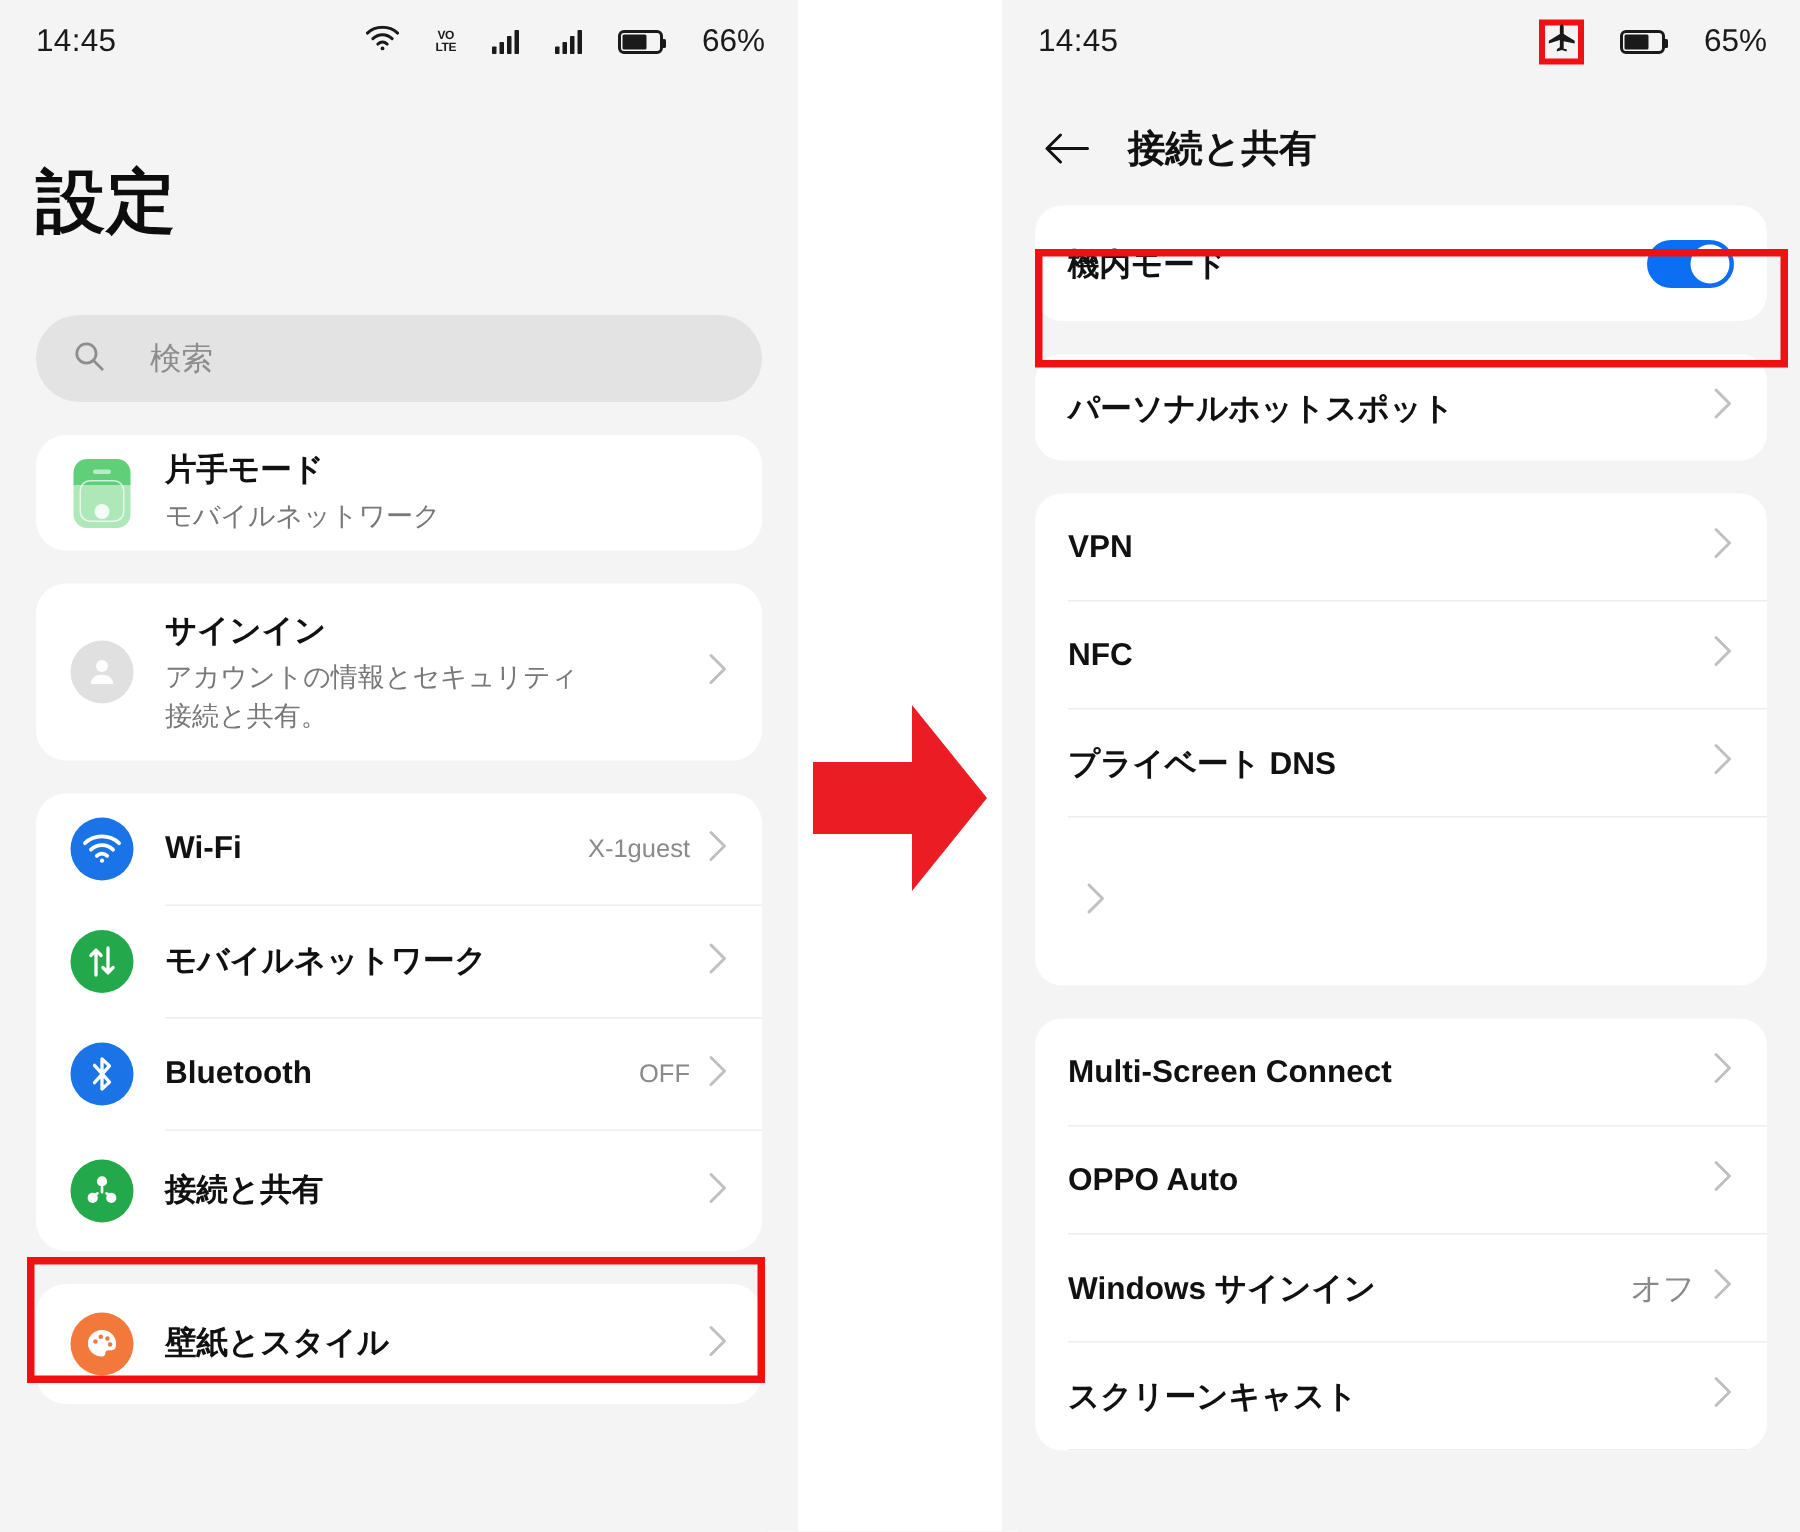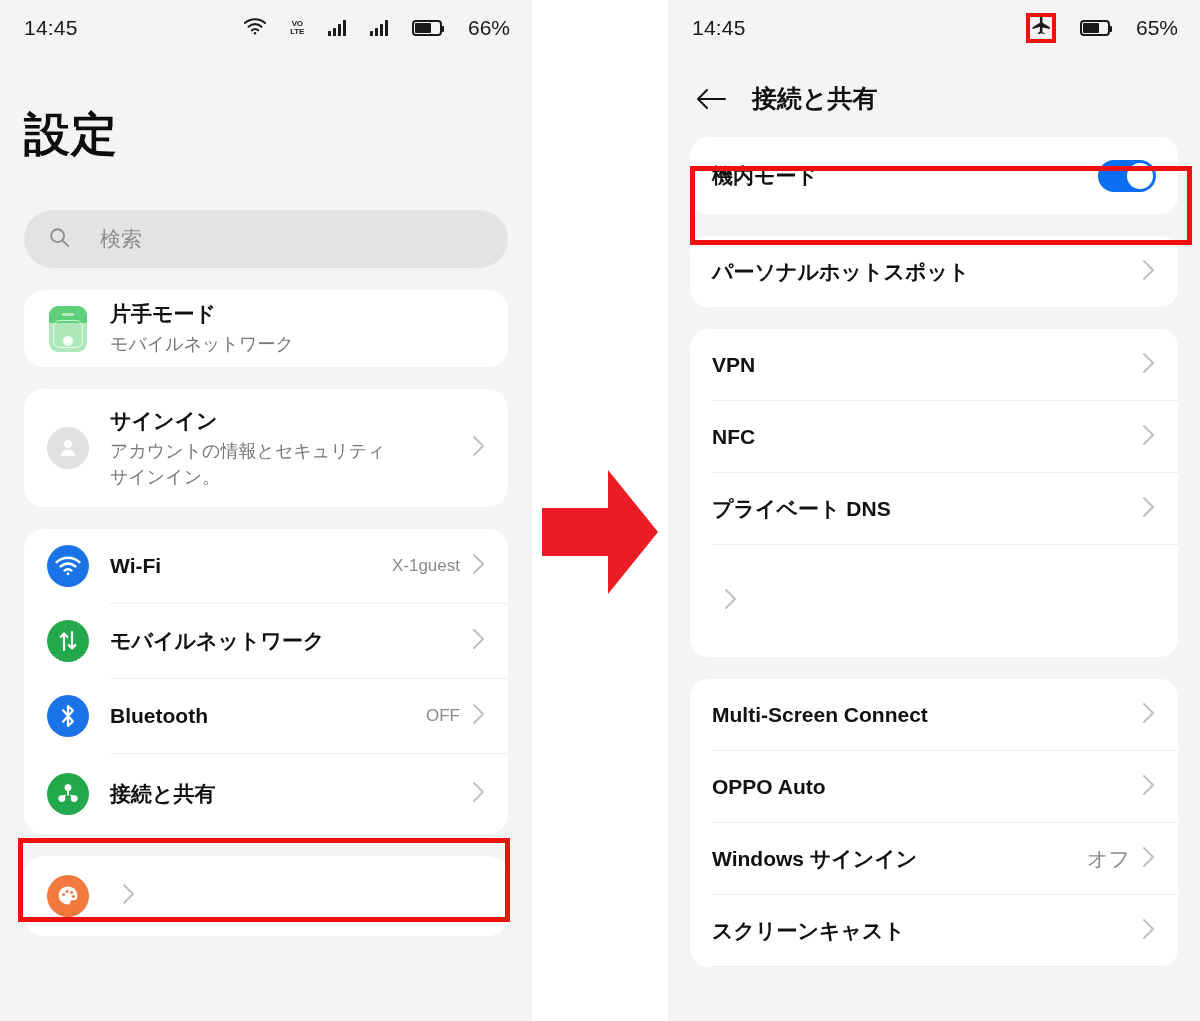--- a/index.html
+++ b/index.html
@@ -375,21 +375,21 @@
           <div class="circ grey">
             <svg width="24" height="24" viewBox="0 0 24 24" fill="#fdfdfd">
               <circle cx="12" cy="8" r="4"></circle>
               <path d="M4.5 20c0-4 3.4-6.2 7.5-6.2S19.5 16 19.5 20z"></path>
             </svg>
           </div>
         </div>
         <div class="texts">
           <div class="title jp">サインイン</div>
           <div class="sub" style="white-space:pre-line">アカウントの情報とセキュリティ
-サインイン。</div>
+接続と共有。</div>
         </div>
         <span class="chev">
           <svg width="14" height="24" viewBox="0 0 14 24" fill="none">
               <path d="M2 3l9 9-9 9" stroke="#c0c0c0" stroke-width="2" stroke-linecap="round" stroke-linejoin="round"></path>
             </svg>
         </span>
       </div>
     </div>
 
     <div class="card">
@@ -485,20 +485,23 @@
           <div class="circ orange">
             <svg width="26" height="26" viewBox="0 0 26 26" fill="none">
               <path d="M13 3.6c-5.2 0-9.4 4-9.4 8.9 0 4.9 4.2 8.9 9.4 8.9 1.5 0 2.2-1 2.2-2 0-1.6 1-2.2 2.4-2.2h1.6c3 0 3.2-2.6 3.2-4.7 0-4.9-4.2-8.9-9.4-8.9z" fill="#fff"></path>
               <circle cx="8.6" cy="11.4" r="1.5" fill="#f2783c"></circle>
               <circle cx="12.2" cy="8.2" r="1.5" fill="#f2783c"></circle>
               <circle cx="16.6" cy="9.4" r="1.5" fill="#f2783c"></circle>
               <circle cx="18.4" cy="13.4" r="1.5" fill="#f2783c"></circle>
             </svg>
           </div>
         </div>
+        <div class="texts">
+            <div class="title jp">壁紙とスタイル</div>
+          </div>
         <span class="chev">
           <svg width="14" height="24" viewBox="0 0 14 24" fill="none">
               <path d="M2 3l9 9-9 9" stroke="#c0c0c0" stroke-width="2" stroke-linecap="round" stroke-linejoin="round"></path>
             </svg>
         </span>
       </div>
     </div>
   </div>
 
   <div class="arrow-area">

